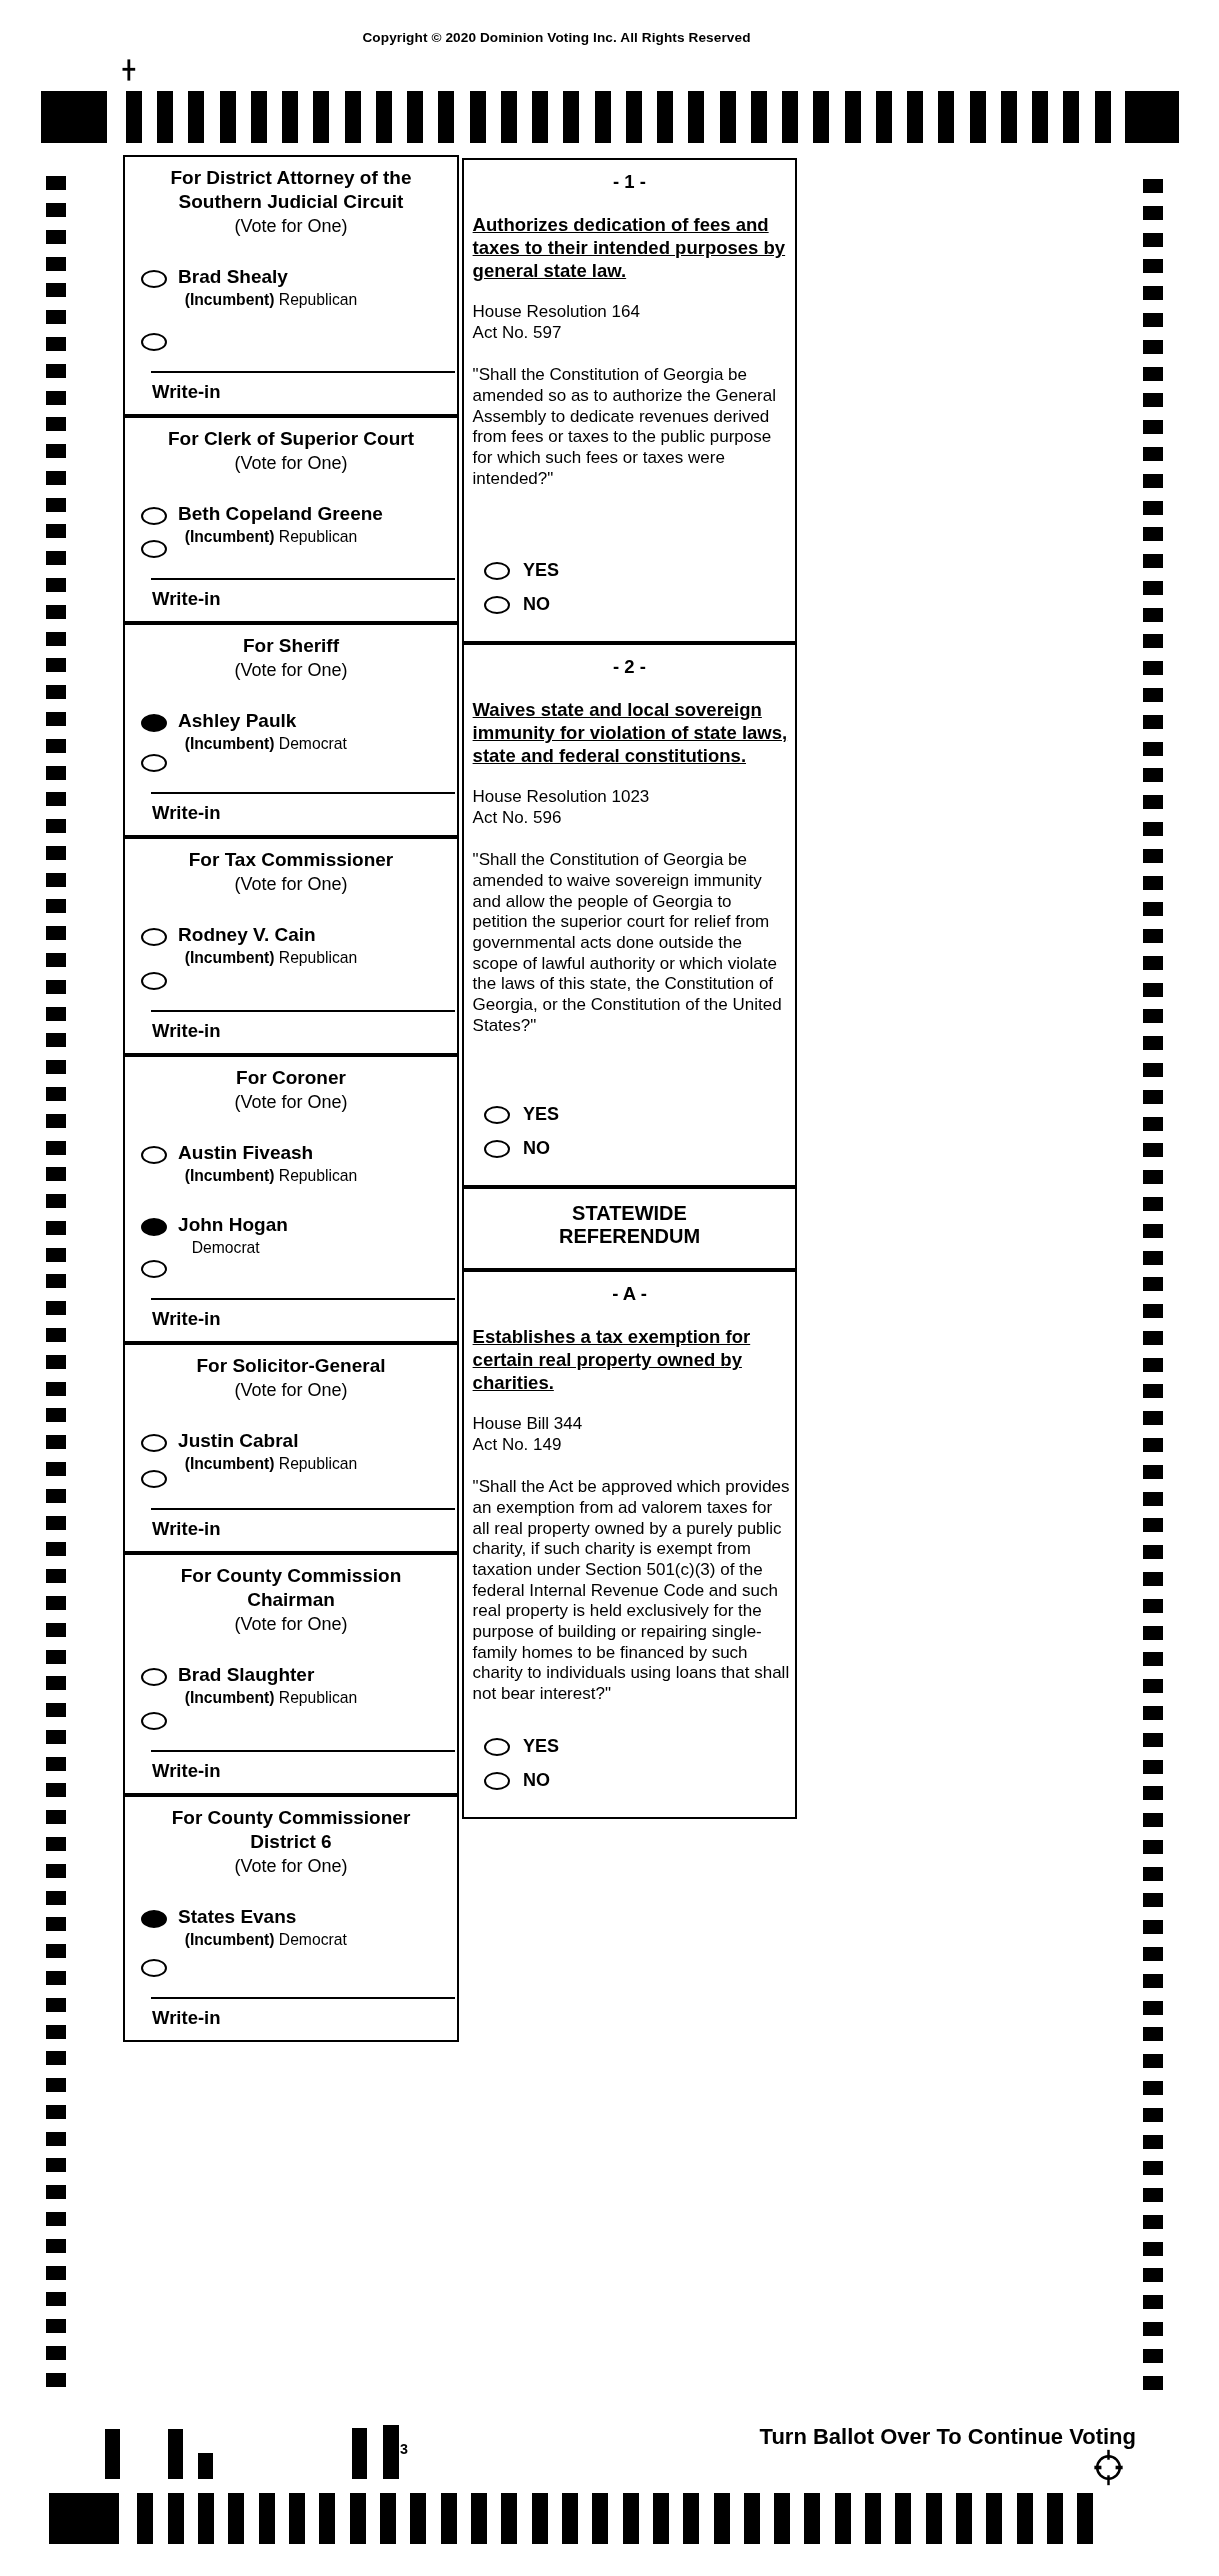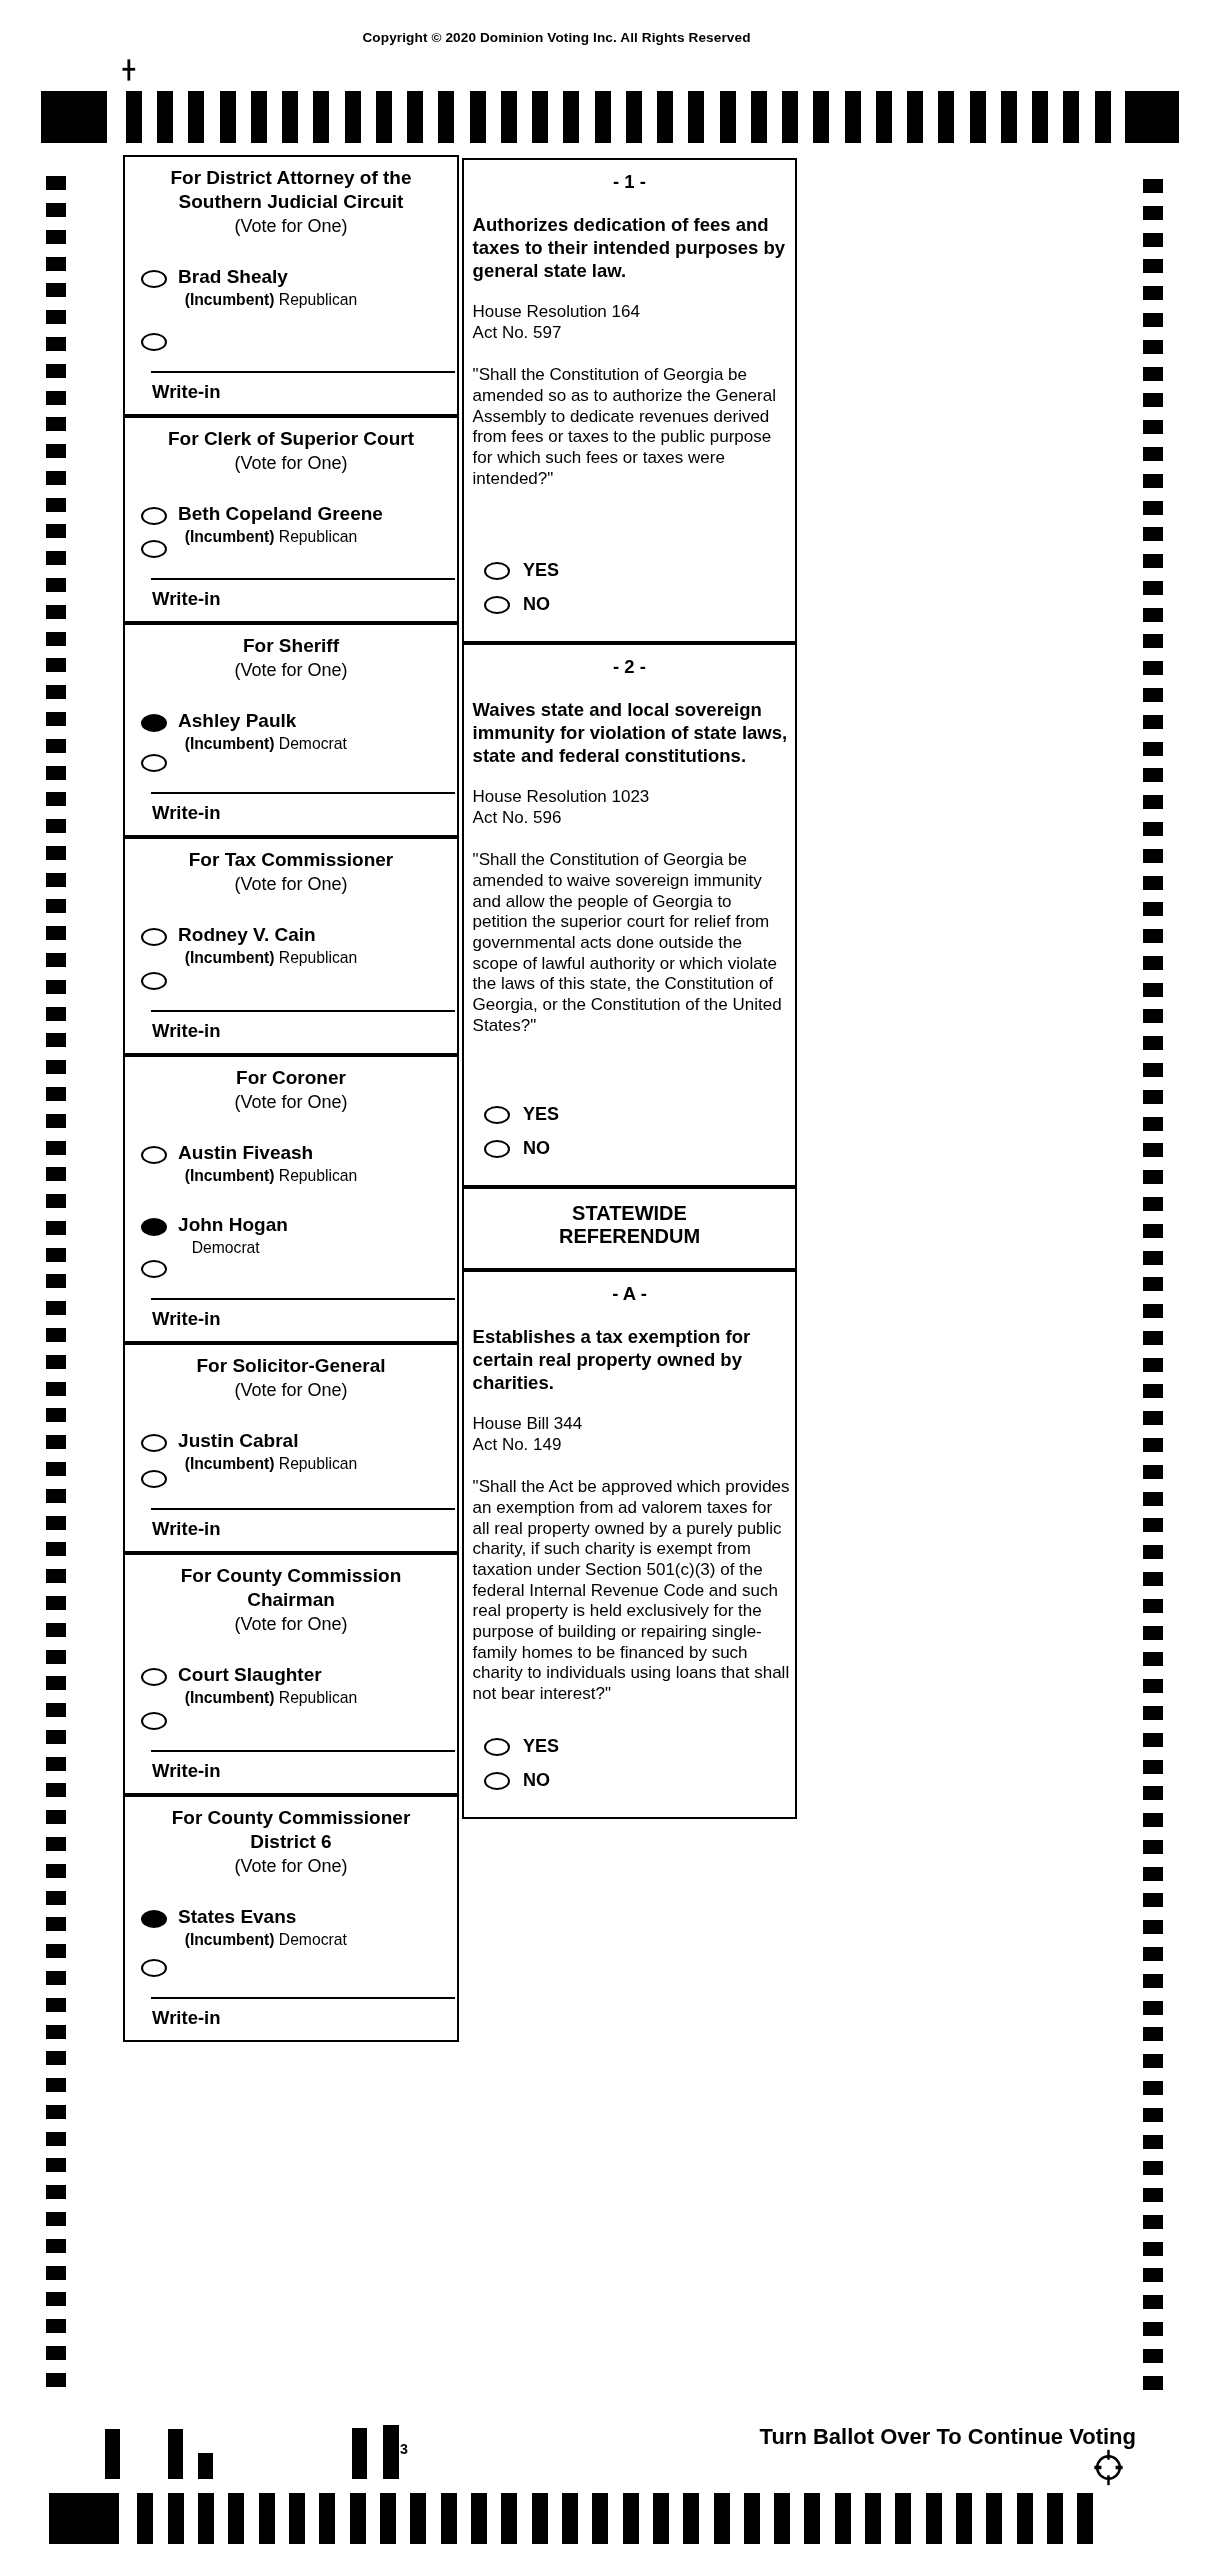--- a/index.html
+++ b/index.html
@@ -37,21 +37,21 @@
   .writein-oval{position:absolute;left:15.7px;bottom:63px;}
   .writein-line{position:absolute;left:26px;right:2.1px;bottom:41px;border-top:2.1px solid #000;}
   .writein-label{position:absolute;left:27px;bottom:11.4px;font-size:18.5px;font-weight:bold;}
 
   .section-header{margin:0;padding-top:5.7px;text-align:center;font-size:20px;
                   font-weight:bold;line-height:23px;white-space:pre-line;}
   .mh-ref{padding-top:13px;}
 
   .m-number{margin-top:11.4px;text-align:center;font-size:18.5px;font-weight:bold;}
   .m-summary{margin:20px 7.1px 0 8.6px;font-size:18.5px;font-weight:bold;line-height:23px;
-             white-space:pre-line;}
+             white-space:pre-line;text-decoration:underline;}
   .m-ref{margin:18.5px 7.1px 0 8.6px;font-size:17px;line-height:21.4px;white-space:pre-line;}
   .m-question{margin:21.4px 4.3px 0 8.6px;font-size:17px;line-height:20.7px;}
   .yn-row{position:absolute;left:20px;display:flex;align-items:center;gap:13px;}
   .yn-row.yes{bottom:60px;}
   .yn-row.no{bottom:26px;}
   .yn-label{font-size:18px;font-weight:bold;}
 
   #barcode div{position:absolute;background:#000;}
   .bc-digit{position:absolute;left:400px;top:2441px;font-size:14.3px;font-weight:bold;}
 
@@ -237,21 +237,21 @@
     <div class="writein-label">Write-in</div>
   </section>
       <section class="box contest" style="height: 242px;">
     <h3 class="c-title">For County Commission
 Chairman</h3>
     <div class="vote-for">(Vote for One)</div>
     <div class="options">
           <div class="candidate">
     <div class="cand-row">
       <span class="oval"></span>
-      <span class="cand-name">Court Slaughter</span>
+      <span class="cand-name">Brad Slaughter</span>
     </div>
     <div class="party-line">
       <span class="inc">(Incumbent)</span>
       <span class="party">Republican</span>
     </div>
   </div>
         </div>
     <span class="oval writein-oval"></span>
     <div class="writein-line"></div>
     <div class="writein-label">Write-in</div>

